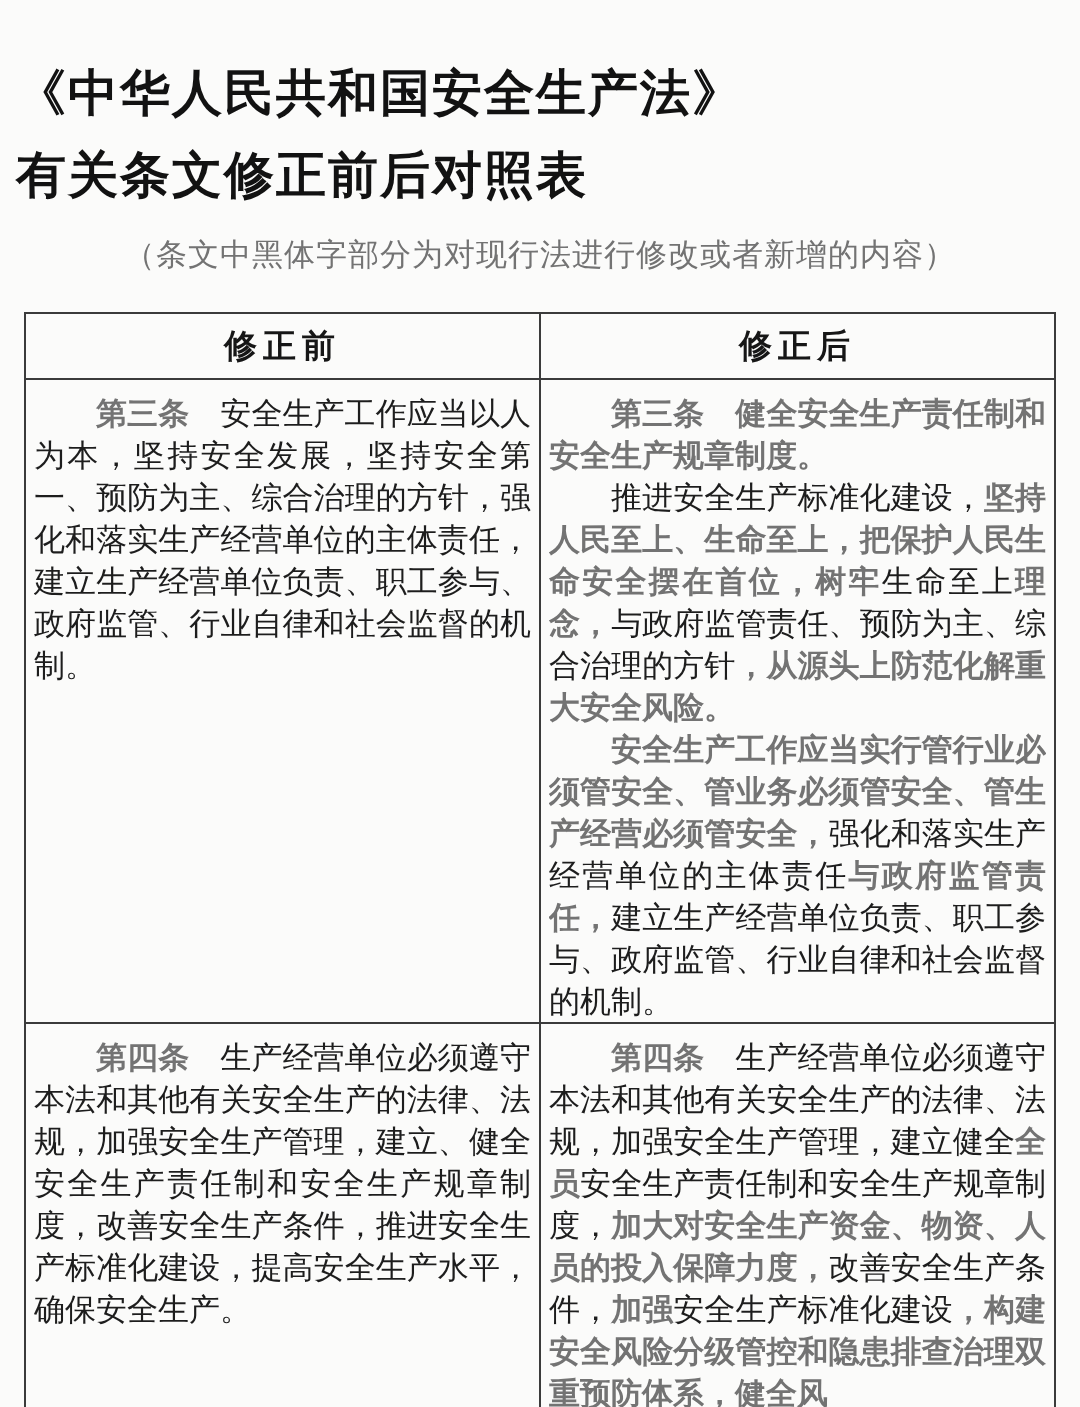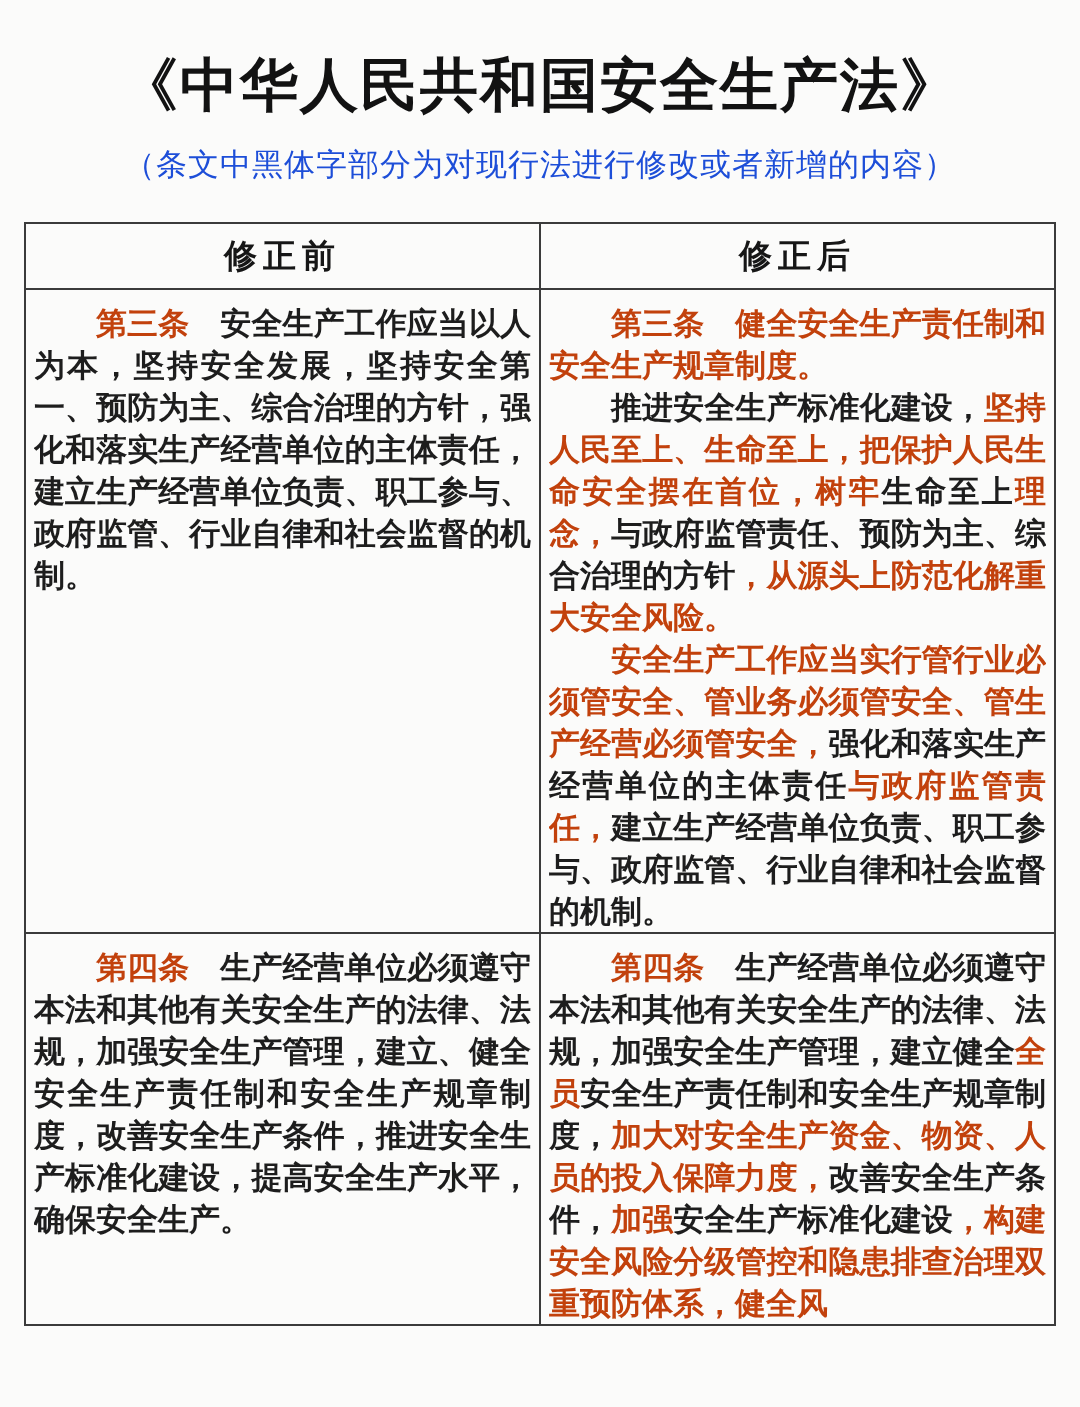--- a/index.html
+++ b/index.html
@@ -8,38 +8,37 @@
   }
   body {
     width: 1080px;
     height: 1407px;
     overflow: hidden;
     background: #fbfbfa;
     color: #1d1d1d;
     font-family: "DejaVu Serif", "Liberation Serif", serif;
   }
   .doc-title {
-    margin: 8px;
-    text-align: center;
+    margin: 16px;
     font-family: "DejaVu Serif", "Liberation Serif", serif;
     font-weight: 700;
-    font-size: 58px;
+    font-size: 50px;
     line-height: 66px;
     letter-spacing: 2px;
     color: #121212;
   }
   #title-line1 { padding-top: 44px; }
   #title-line2 { margin-top: 14px; }
   .doc-note {
     margin: 24px 0 0;
     text-align: center;
     font-size: 31px;
     line-height: 44px;
     letter-spacing: 1px;
-    color: #1d4ed8;
+    color: #737373;
     font-family: "DejaVu Serif", "Liberation Serif", serif;
   }
   table.compare {
     border-collapse: collapse;
     table-layout: fixed;
     width: 1032px;
     margin: 36px 24px 0;
     background: transparent;
     padding-left: 27px;
   }
@@ -68,33 +67,34 @@
     margin: 0;
     text-indent: 2em;
     font-size: 31px;
     line-height: 42px;
     text-align: justify;
     text-justify: inter-character;
     color: #1d1d1d;
   }
   .run-song {
     font-family: "DejaVu Serif", "Liberation Serif", serif;
-    font-weight: 700;
+    font-weight: 400;
   }
   .run-hei {
     font-family: "DejaVu Sans", "Liberation Sans", sans-serif;
     font-weight: 700;
-    color: #c2410c;
+    color: #737373;
   }
 </style>
 </head>
 <body>
 
 <div>
   <h1 id="title-line1" class="doc-title">《中华人民共和国安全生产法》</h1>
+  <h1 id="title-line2" class="doc-title">有关条文修正前后对照表</h1>
   <p class="doc-note">（条文中黑体字部分为对现行法进行修改或者新增的内容）</p>
 
   <table class="compare">
     <thead>
       <tr>
         <th>修正前</th>
         <th>修正后</th>
       </tr>
     </thead>
     <tbody id="table-body">

